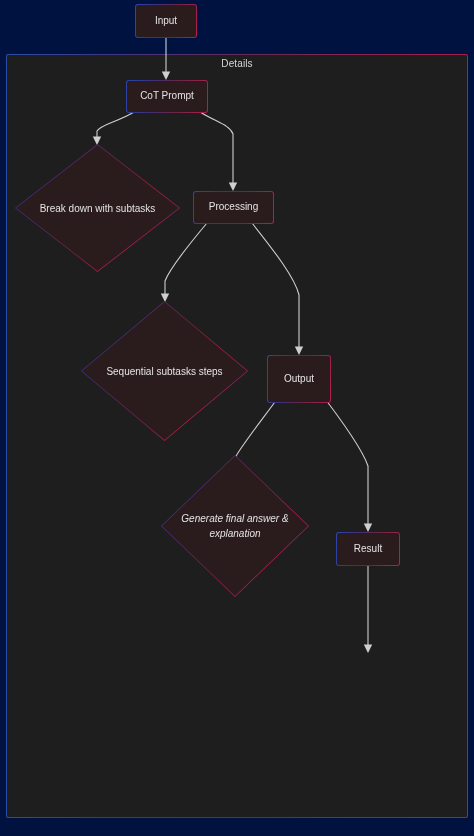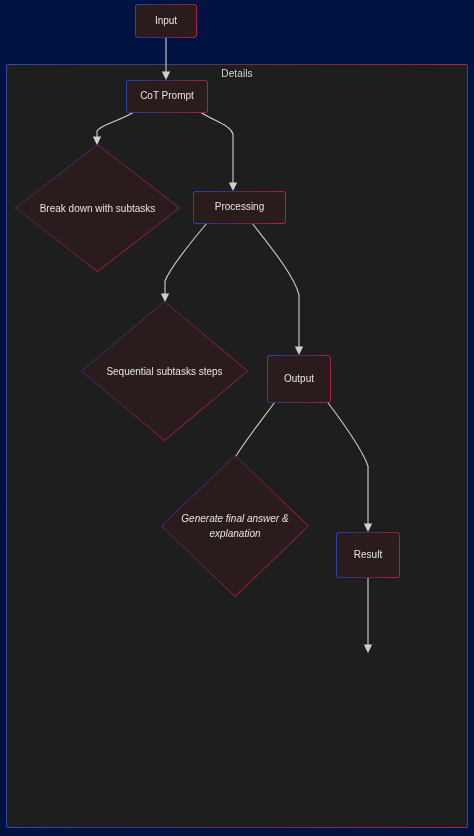--- a/index.html
+++ b/index.html
@@ -6,21 +6,21 @@
   body{
     width:474px;height:836px;overflow:hidden;
     background:#001240;
     font-family:"Liberation Sans","DejaVu Sans",sans-serif;
   }
   #canvas{position:relative;width:474px;height:836px;overflow:hidden;}
 
   
   .subgraph{
     position:absolute;
-    left:6px;top:64px;width:462px;height:764px;
+    left:6px;top:54px;width:462px;height:764px;
     background:#1e1e1e;
     border-radius:2px;
     box-sizing:border-box;
     padding:8px;
     background-image:linear-gradient(90deg,#2a4da8 0%,#3a3a8c 18%,#6b2a52 55%,#a81f4a 100%);
   }
   .subgraph-inner{
     position:absolute;inset:1px;
     background:#1e1e1e;
     border-radius:1px;
@@ -146,21 +146,21 @@
       <span class="lbl">Input</span>
     </div>
   </div>
 
   <div class="node-diamond" style="left:15px;top:144px;width:165px;height:128px;">
     <div class="dia-bg"></div>
     <div class="dia-face"></div>
     <span class="lbl">Break down with subtasks</span>
   </div>
 
-  <div class="node-rect" style="left:193px;top:191px;width:93px;height:33px;">
+  <div class="node-rect" style="left:193px;top:191px;width:81px;height:33px;">
     <div class="face">
       <span class="lbl">Processing</span>
     </div>
   </div>
 
   <div class="node-diamond" style="left:81px;top:301px;width:167px;height:140px;">
     <div class="dia-bg"></div>
     <div class="dia-face"></div>
     <span class="lbl">Sequential subtasks steps</span>
   </div>
@@ -170,20 +170,20 @@
       <span class="lbl">Output</span>
     </div>
   </div>
 
   <div class="node-diamond" style="left:161px;top:455px;width:148px;height:142px;font-style:italic;">
     <div class="dia-bg"></div>
     <div class="dia-face"></div>
     <span class="lbl">Generate final answer &amp; explanation</span>
   </div>
 
-  <div class="node-rect" style="left:336px;top:532px;width:64px;height:46px;">
+  <div class="node-rect" style="left:336px;top:532px;width:64px;height:34px;">
     <div class="face">
       <span class="lbl">Result</span>
     </div>
   </div>
 
 
 </div>
 
 </body></html>

